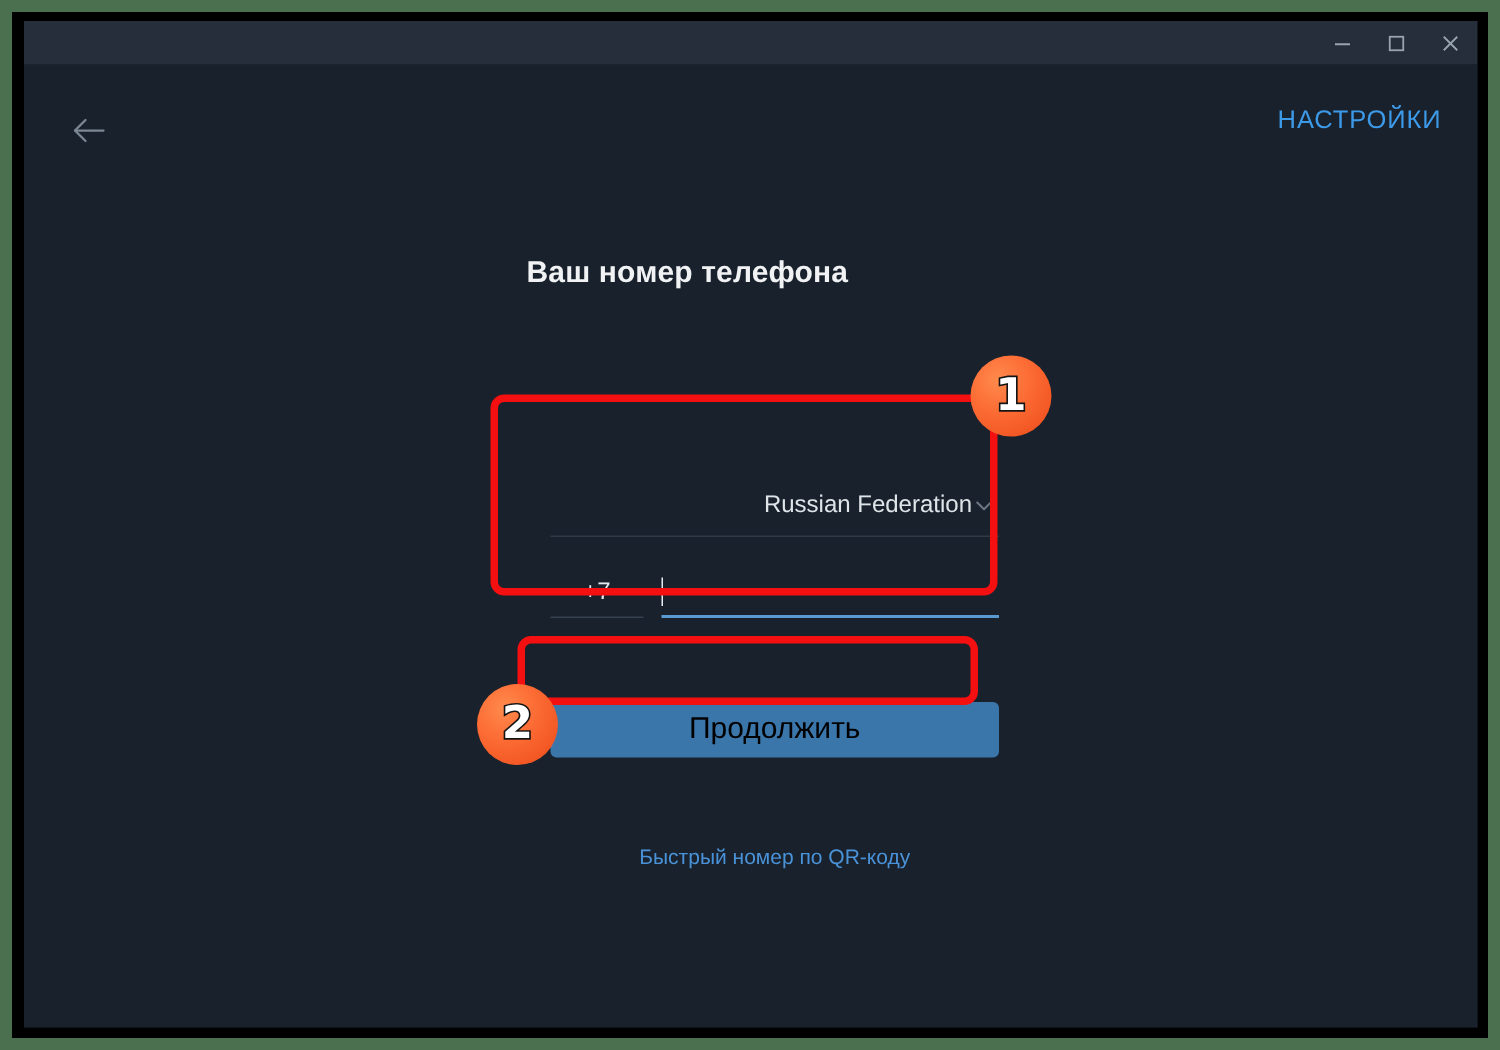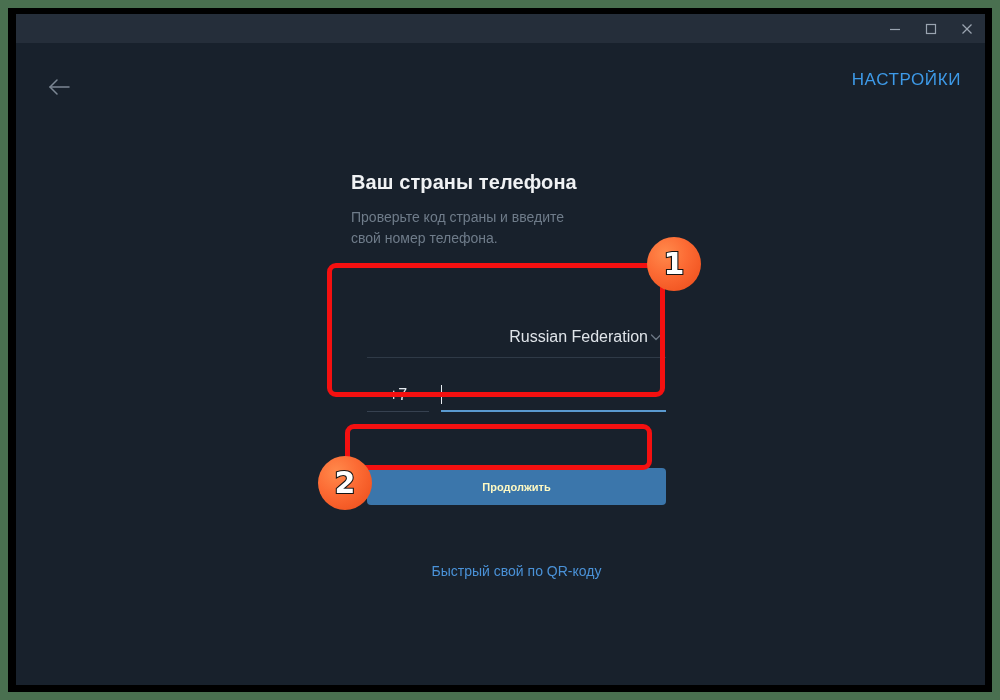--- a/index.html
+++ b/index.html
@@ -203,23 +203,23 @@
 
   .continue-btn {
     position: absolute;
     left: 16px;
     top: 297px;
     width: 299px;
     height: 37px;
     background: #3b76ab;
     border: none;
     border-radius: 4px;
-    color: #fef9c3;
-    font-size: 11px;
-    font-weight: bold;
+    color: #000000;
+    font-size: 20px;
+    font-weight: normal;
     font-family: "Liberation Sans", "DejaVu Sans", sans-serif;
     cursor: pointer;
   }
 
   .qr-link {
     position: absolute;
     left: 16px;
     top: 392px;
     width: 299px;
     text-align: center;
@@ -316,23 +316,22 @@
             <path d="M10 3 L3 10 L10 17" fill="none" stroke="currentColor" stroke-width="1.5" stroke-linecap="round" stroke-linejoin="round"></path>
             <line x1="3" y1="10" x2="22" y2="10" stroke="currentColor" stroke-width="1.5" stroke-linecap="round"></line>
           </svg>
         </span>
       </div>
 
       <div class="settings-link">НАСТРОЙКИ</div>
 
       <div class="form">
 
-        <h1 class="title">Ваш страны телефона</h1>
-
-        <p class="subtitle">Проверьте код страны и введите свой номер телефона.</p>
+        <h1 class="title">Ваш номер телефона</h1>
+
 
         <div class="country-row">
           <span class="country-name">Russian Federation</span>
           <span class="chevron">
             <svg width="16" height="16" viewBox="0 0 16 16">
               <path d="M3.5 6 L8 10.5 L12.5 6" fill="none" stroke="currentColor" stroke-width="1.4" stroke-linecap="round" stroke-linejoin="round"></path>
             </svg>
           </span>
         </div>
 
@@ -341,21 +340,21 @@
             <span class="code-text">+7</span>
           </div>
           <div class="phone-input-box">
             <span class="caret"></span>
             <span class="phone-placeholder">--- --- ----</span>
           </div>
         </div>
 
         <button class="continue-btn">Продолжить</button>
 
-        <div class="qr-link">Быстрый свой по QR-коду</div>
+        <div class="qr-link">Быстрый номер по QR-коду</div>
 
       </div>
     </div>
   </div>
 
   <div class="annot">
     <div class="redbox" id="redbox-1"></div>
     <div class="redbox" id="redbox-2"></div>
 
     <div class="badge" id="badge-1">

